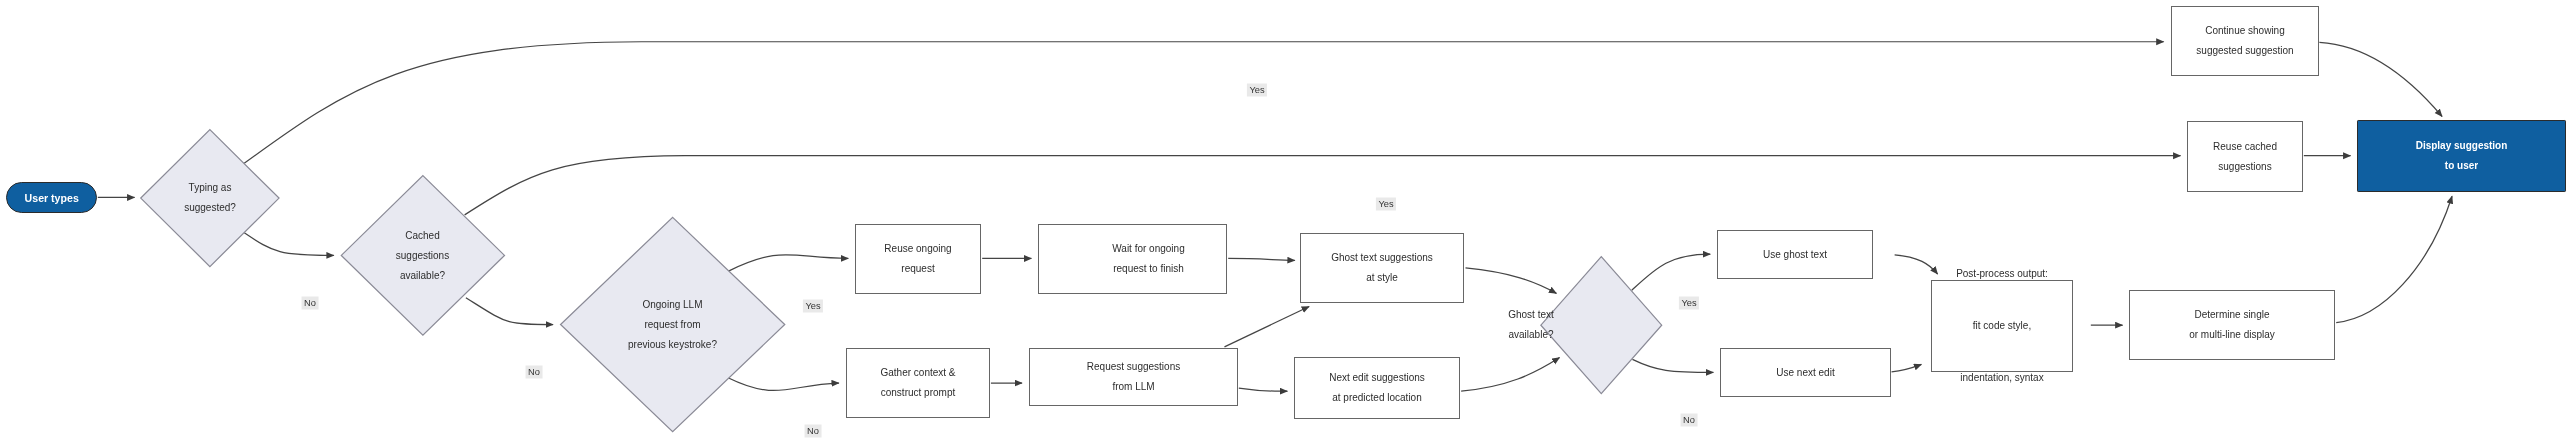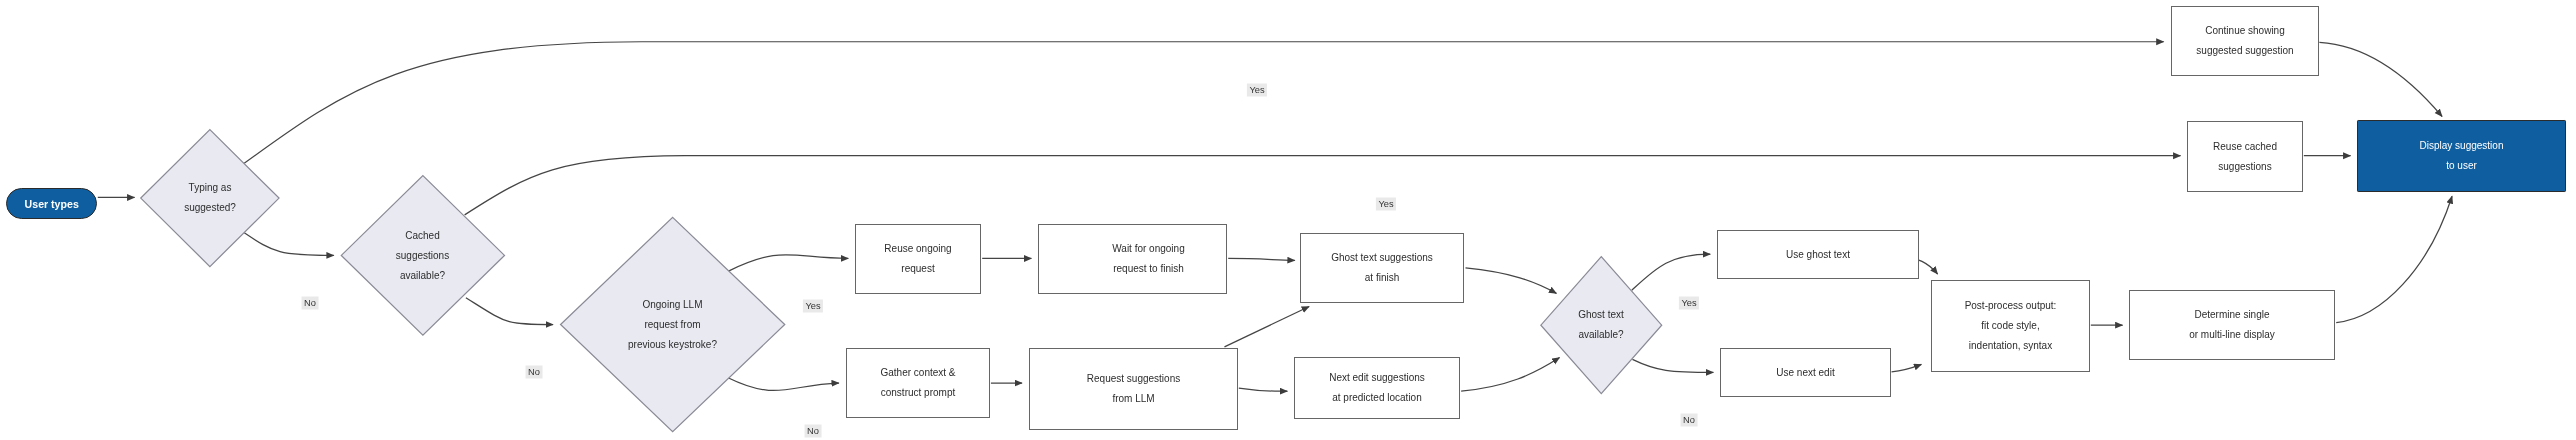--- a/index.html
+++ b/index.html
@@ -24,21 +24,21 @@
   svg.edge-layer polygon.diamond{fill:var(--diamond-fill);stroke:var(--diamond-border);stroke-width:2;}
   .node{
     position:absolute;display:flex;flex-direction:column;align-items:center;justify-content:center;
     text-align:center;font-size:10px;box-sizing:border-box;
   }
   .node .ln{line-height:20px;white-space:nowrap;}
   .box{background:var(--node-fill);border:1.2px solid var(--node-border);}
   .diamond-text{background:transparent;border:none;}
   .terminal{
     background:var(--accent-blue);border:1.9px solid var(--accent-border);
-    color:#ffffff;font-weight:400;border-radius:1.2px;
+    color:#ffffff;font-weight:700;border-radius:1.2px;
   }
   .pill{
     background:var(--accent-blue);border:1.9px solid var(--accent-border);
     color:#ffffff;font-weight:700;border-radius:17.4px;font-size:10.6px;
   }
   .edge-label{
     position:absolute;transform:translate(-50%,-50%);
     background:var(--label-bg);color:#333333;font-size:9.3px;line-height:10.6px;
     padding:1.2px 2.5px;white-space:nowrap;margin-top:48px;
   }
@@ -77,74 +77,74 @@
     <path class="edge" d="M3751,518 C3825,510 3900,430 3937,315" marker-end="url(#arrow)"></path>
     <path class="edge" d="M3724,68 C3795,72 3860,115 3921,187" marker-end="url(#arrow)"></path>
     <path class="edge" d="M3699,250 L3774,250" marker-end="url(#arrow)"></path>
 
     <polygon class="diamond" points="337,208 448,318 337,428 226,318"></polygon>
     <polygon class="diamond" points="679,282 810,410 679,538 548,410"></polygon>
     <polygon class="diamond" points="1080,349 1260,521 1080,693 900,521"></polygon>
     <polygon class="diamond" points="2571,412 2668,522 2571,632 2474,522"></polygon>
   </svg>
 
-  <div class="node pill" style="left:6.2px;top:188px;width:91px;height:31px;">
+  <div class="node pill" style="left:6.2px;top:182px;width:91px;height:31px;">
     <div class="ln">User types</div>
   </div>
 
   <div class="node diamond-text" style="left:154px;top:167px;width:112px;height:62px;">
     <div class="ln">Typing as</div>
     <div class="ln">suggested?</div>
   </div>
   <div class="node diamond-text" style="left:354px;top:218px;width:137px;height:75px;">
     <div class="ln">Cached</div>
     <div class="ln">suggestions</div>
     <div class="ln">available?</div>
   </div>
   <div class="node diamond-text" style="left:579px;top:275px;width:187px;height:100px;">
     <div class="ln">Ongoing LLM</div>
     <div class="ln">request from</div>
     <div class="ln">previous keystroke?</div>
   </div>
-  <div class="node diamond-text" style="left:1545px;top:294px;width:112px;height:62px;">
+  <div class="node diamond-text" style="left:1475px;top:294px;width:112px;height:62px;">
     <div class="ln">Ghost text</div>
     <div class="ln">available?</div>
   </div>
 
   <div class="node box" style="left:855px;top:224px;width:126px;height:70px;">
     <div class="ln">Reuse ongoing</div>
     <div class="ln">request</div>
   </div>
   <div class="node box" style="left:1038px;top:224px;width:189px;height:70px;padding-left:32px;">
     <div class="ln">Wait for ongoing</div>
     <div class="ln">request to finish</div>
   </div>
   <div class="node box" style="left:846px;top:348px;width:144px;height:70px;">
     <div class="ln">Gather context &amp;</div>
     <div class="ln">construct prompt</div>
   </div>
-  <div class="node box" style="left:1029px;top:348px;width:209px;height:82px;">
+  <div class="node box" style="left:1029px;top:348px;width:209px;height:58px;">
     <div class="ln">Request suggestions</div>
     <div class="ln">from LLM</div>
   </div>
   <div class="node box" style="left:1300px;top:233px;width:164px;height:70px;">
     <div class="ln">Ghost text suggestions</div>
-    <div class="ln">at finish</div>
+    <div class="ln">at style</div>
   </div>
   <div class="node box" style="left:1294px;top:357px;width:166px;height:62px;">
     <div class="ln">Next edit suggestions</div>
     <div class="ln">at predicted location</div>
   </div>
-  <div class="node box" style="left:1717px;top:230px;width:202px;height:49px;">
+  <div class="node box" style="left:1717px;top:230px;width:156px;height:49px;">
     <div class="ln">Use ghost text</div>
   </div>
   <div class="node box" style="left:1720px;top:348px;width:171px;height:49px;">
     <div class="ln">Use next edit</div>
   </div>
-  <div class="node box" style="left:1931px;top:280px;width:159px;height:92px;">
+  <div class="node box" style="left:1931px;top:280px;width:142px;height:92px;gap:32px;">
     <div class="ln">Post-process output:</div>
     <div class="ln">fit code style,</div>
     <div class="ln">indentation, syntax</div>
   </div>
   <div class="node box" style="left:2129px;top:290px;width:206px;height:70px;">
     <div class="ln">Determine single</div>
     <div class="ln">or multi-line display</div>
   </div>
   <div class="node box" style="left:2171px;top:6.2px;width:148px;height:70px;">
     <div class="ln">Continue showing</div>

